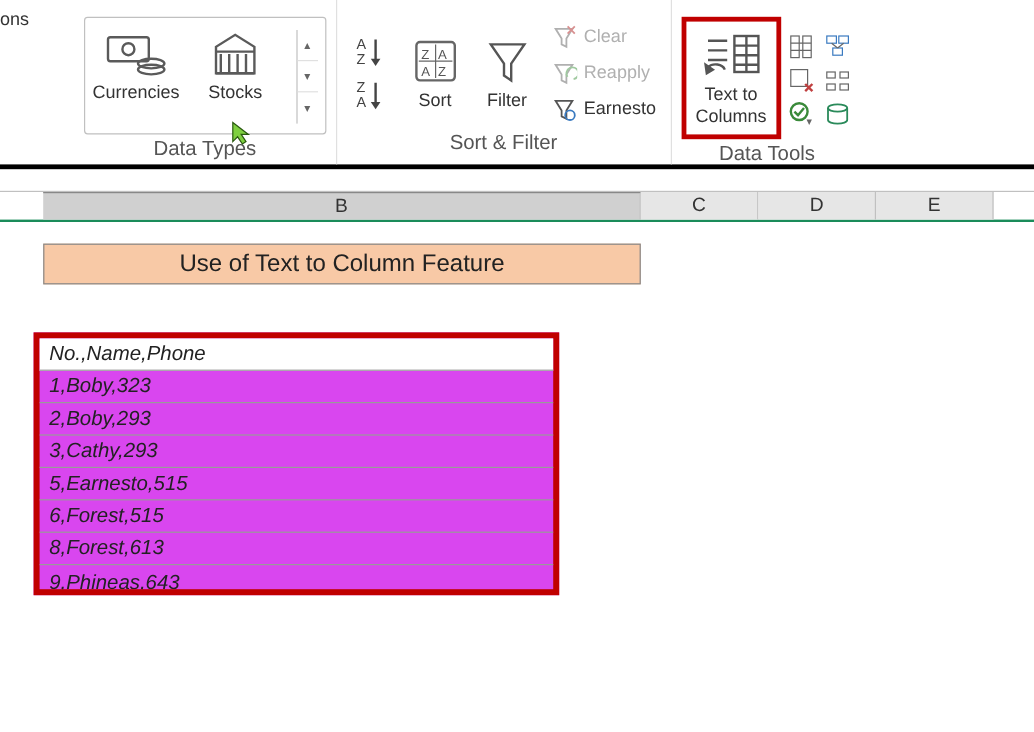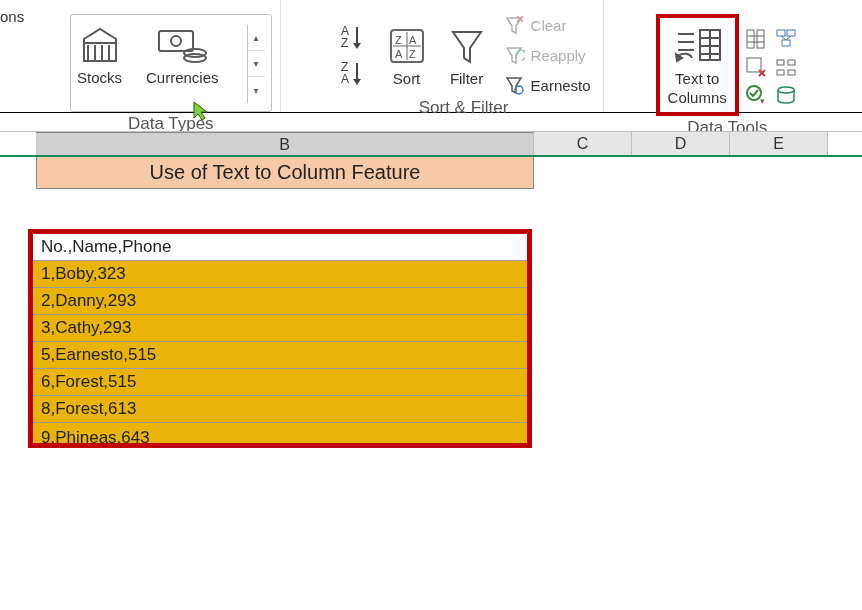--- a/index.html
+++ b/index.html
@@ -1,18 +1,18 @@
 <!DOCTYPE html>
 <html><head>
   <meta charset="utf-8">
   <style>
     * { box-sizing: border-box; margin: 0; padding: 0; }
     body { font-family: "Segoe UI", Arial, sans-serif; font-size: 14px; background: #fff; width: 862px; }
     
-    .ribbon { display: flex; background: #fff; border-bottom: 1px solid #000000; height: 113px; position: relative; gap: 44px; }
+    .ribbon { display: flex; background: #fff; border-bottom: 4px solid #000000; height: 141px; position: relative; }
     .ribbon-left-label { position: absolute; top: 8px; left: 0; font-size: 15px; color: #333; }
     
     .group { display: flex; flex-direction: column; align-items: center; border-right: 1px solid #e0e0e0; padding: 0 8px 4px 8px; }
     .group-body { display: flex; align-items: center; flex: 1; padding-top: 14px; gap: 4px; }
     .group-label { font-size: 17px; color: #555; padding: 2px 0 4px; }
     
     .data-types-box { border: 1px solid #c0c0c0; border-radius: 3px; padding: 10px 6px 8px 6px; display: flex; gap: 24px; position: relative; }
     .dt-item { display: flex; flex-direction: column; align-items: center; gap: 4px; cursor: pointer; }
     .dt-item span { font-size: 15px; color: #333; }
     .dt-scroll { display: flex; flex-direction: column; width: 18px; border-left: 1px solid #c0c0c0; margin-left: 4px; }
@@ -36,64 +36,64 @@
     
     .tools-col { display: flex; flex-direction: column; gap: 6px; padding: 4px 2px 0 2px; }
     .tools-col .mini-icon { width: 22px; height: 22px; display: flex; align-items: center; justify-content: center; cursor: pointer; }
     
     .sheet { padding-top: 42px; position: relative; }
     .col-headers { display: flex; position: absolute; top: 18px; left: 0; height: 26px; border-top: 1px solid #c0c0c0; border-bottom: 2px solid #1a8c5a; width: 100%; }
     .col-header { border-right: 1px solid #c0c0c0; text-align: center; font-size: 16px; color: #333; line-height: 24px; background: #e6e6e6; }
     .col-header.B { width: 498px; margin-left: 36px; background: #d0d0d0; border-top: 1px solid #888; }
     .col-header.C, .col-header.D, .col-header.E { width: 98px; }
     
-    .title-cell { margin-left: 36px; width: 498px; height: 34px; border: 1px solid #888; background: #f8c9a6; display: flex; align-items: center; justify-content: center; font-size: 20px; color: #222; margin-top: 0; }
-    
-    .data-block { margin-left: 28px; margin-top: 40px; border: 5px solid #c00000; width: 504px; background: #eab308; }
+    .title-cell { margin-left: 36px; width: 498px; height: 34px; border: 1px solid #888; background: #f8c9a6; display: flex; align-items: center; justify-content: center; font-size: 20px; color: #222; margin-top: 20px; }
+    
+    .data-block { margin-left: 28px; margin-top: 40px; border: 5px solid #c00000; width: 438px; background: #d946ef; font-style: italic; }
     .data-row { border-bottom: 1px solid #9a9a9a; padding: 3px 8px 3px 8px; font-size: 17px; color: #222; height: 27px; line-height: 20px; }
     .data-row:first-child { background: #fff; }
     .data-row:last-child { border-bottom: none; height: 20px; overflow: hidden; line-height: 24px; }
     
     .cursor-img { position: absolute; left: 192px; top: 100px; pointer-events: none; }
     
     svg { display: block; }
   </style>
 </head>
 <body>
 
 <div class="ribbon">
   <div class="ribbon-left-label">ons</div>
 
   <div class="group group-datatypes">
     <div class="group-body">
       <div class="data-types-box">
+        <div class="dt-item">
+          <svg width="54" height="40" viewBox="0 0 54 40">
+            <g stroke="#5a5a5a" stroke-width="2" fill="none">
+              <rect x="4" y="6" width="34" height="20" rx="2"></rect>
+              <circle cx="21" cy="16" r="5"></circle>
+              <ellipse cx="40" cy="28" rx="11" ry="4"></ellipse>
+              <ellipse cx="40" cy="33" rx="11" ry="4"></ellipse>
+            </g>
+          </svg>
+          <span>Currencies</span>
+        </div>
         <div class="dt-item">
           <svg width="44" height="40" viewBox="0 0 44 40">
             <g stroke="#5a5a5a" stroke-width="2" fill="none">
               <path d="M6 36 L6 14 L22 4 L38 14 L38 36 Z"></path>
               <line x1="6" y1="36" x2="38" y2="36"></line>
               <line x1="10" y1="20" x2="10" y2="36"></line>
               <line x1="17" y1="20" x2="17" y2="36"></line>
               <line x1="24" y1="20" x2="24" y2="36"></line>
               <line x1="31" y1="20" x2="31" y2="36"></line>
               <line x1="6" y1="18" x2="38" y2="18"></line>
             </g>
           </svg>
           <span>Stocks</span>
-        </div>
-        <div class="dt-item">
-          <svg width="54" height="40" viewBox="0 0 54 40">
-            <g stroke="#5a5a5a" stroke-width="2" fill="none">
-              <rect x="4" y="6" width="34" height="20" rx="2"></rect>
-              <circle cx="21" cy="16" r="5"></circle>
-              <ellipse cx="40" cy="28" rx="11" ry="4"></ellipse>
-              <ellipse cx="40" cy="33" rx="11" ry="4"></ellipse>
-            </g>
-          </svg>
-          <span>Currencies</span>
         </div>
         <div class="dt-scroll">
           <div>▴</div>
           <div>▾</div>
           <div>▾</div>
         </div>
       </div>
     </div>
     <div class="group-label">Data Types</div>
   </div>
@@ -250,20 +250,20 @@
     <div class="col-header C">C</div>
     <div class="col-header D">D</div>
     <div class="col-header E">E</div>
   </div>
 
   <div class="title-cell">Use of Text to Column Feature</div>
 
   <div class="data-block">
     <div class="data-row">No.,Name,Phone</div>
     <div class="data-row">1,Boby,323</div>
-    <div class="data-row">2,Danny,293</div>
+    <div class="data-row">2,Boby,293</div>
     <div class="data-row">3,Cathy,293</div>
     <div class="data-row">5,Earnesto,515</div>
     <div class="data-row">6,Forest,515</div>
     <div class="data-row">8,Forest,613</div>
     <div class="data-row">9,Phineas,643</div>
   </div>
 </div>
 
 </body></html>

